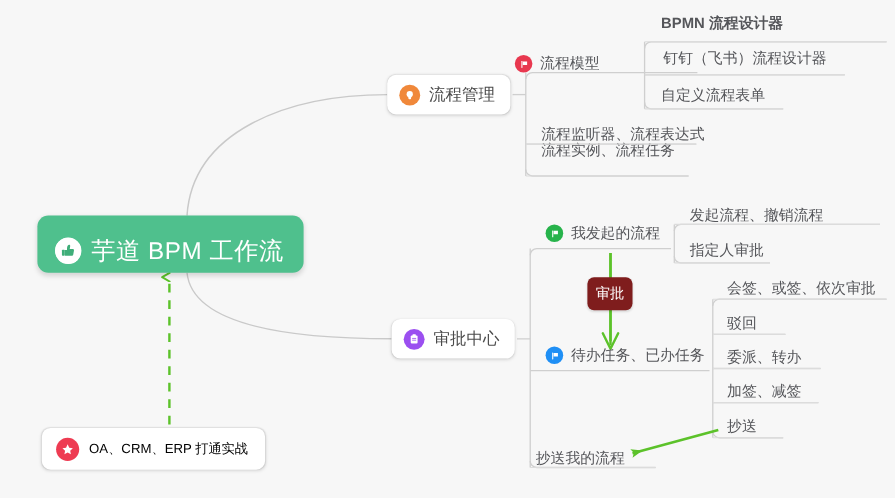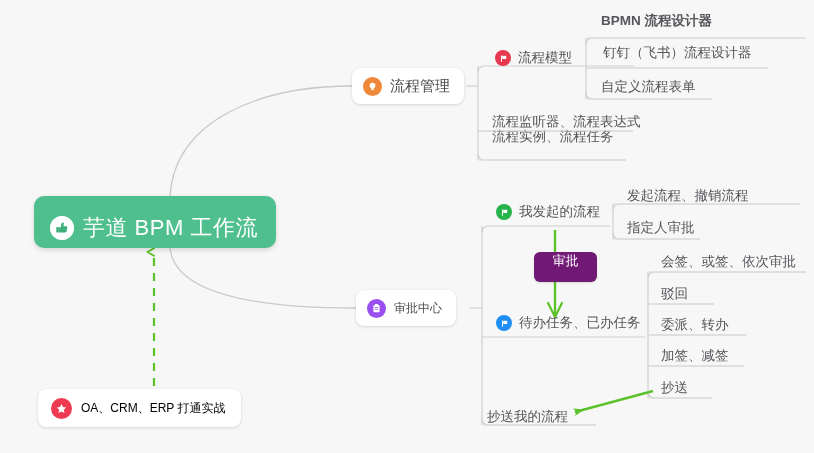--- a/index.html
+++ b/index.html
@@ -35,21 +35,21 @@
     box-shadow:0 2px 5px rgba(0,0,0,.14);
   }
   .root .label{
     color:#ffffff;font-size:22px;letter-spacing:.5px;margin-left:9px;
   }
 
   .n-proc{left:352px;top:68px;height:36px;padding:0 14px 0 11px;}
   .n-proc .label{font-size:15px;margin-left:8px;}
 
   .n-appr{left:356px;top:290px;height:36px;padding:0 14px 0 11px;}
-  .n-appr .label{font-size:12px;margin-left:8px;}
+  .n-appr .label{font-size:15px;margin-left:8px;}
 
   .n-oa{left:38px;top:389px;height:38px;padding:0 16px 0 13px;}
   .n-oa .label{font-size:12px;margin-left:9px;color:#000000;}
 
   
   .badge{
     border-radius:50%;
     display:inline-flex;align-items:center;justify-content:center;
     flex:0 0 auto;
   }
@@ -70,24 +70,24 @@
     white-space:nowrap;
     line-height:18px;
   }
   .leaf.with-icon{display:flex;align-items:center;}
   .leaf.with-icon .ltxt{margin-left:7px;}
 
   
   .pill{
     position:absolute;
     left:534px;top:252px;
-    width:63px;height:30px;
-    background:#701a75;
+    width:41px;height:30px;
+    background:#7f1d1d;
     border-radius:6px;
-    display:flex;align-items:flex-start;justify-content:center;
+    display:flex;align-items:center;justify-content:center;
     color:#ffffff;font-size:13px;
     box-shadow:0 1px 2px rgba(0,0,0,.12);
   }
 </style>
 </head>
 <body>
 
 <div id="stage">
 
   <svg class="wires" viewBox="0 0 814 453">
@@ -171,21 +171,21 @@
   <div class="card n-proc">
     <span class="badge b-orange">
       <svg width="11" height="11" viewBox="0 0 12 12">
         <circle cx="6" cy="5" r="3.1" fill="#ffffff"></circle>
         <rect x="4.7" y="7.4" width="2.6" height="2.6" rx="0.8" fill="#ffffff"></rect>
       </svg>
     </span>
     <span class="label">流程管理</span>
   </div>
 
-  <div class="leaf with-icon" style="left:495px;top:49px;justify-content:flex-end;">
+  <div class="leaf with-icon" style="left:468px;top:49px;justify-content:flex-end;">
     <span class="badge b-red">
       <svg width="9" height="9" viewBox="0 0 10 10">
         <rect x="2.2" y="1.6" width="1.1" height="7" rx="0.4" fill="#ffffff"></rect>
         <path d="M3.6,2.0 L8.0,2.0 L8.0,5.6 L3.6,5.6 Z" fill="#ffffff"></path>
       </svg>
     </span>
     <span class="ltxt">流程模型</span>
   </div>
 
   <div class="leaf" style="left:492px;top:113px;">

